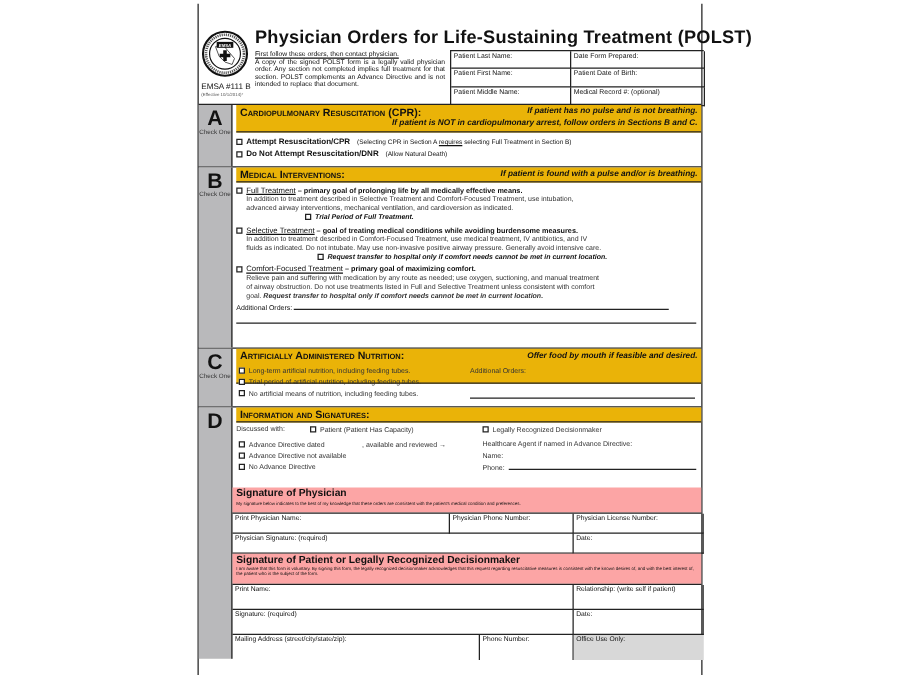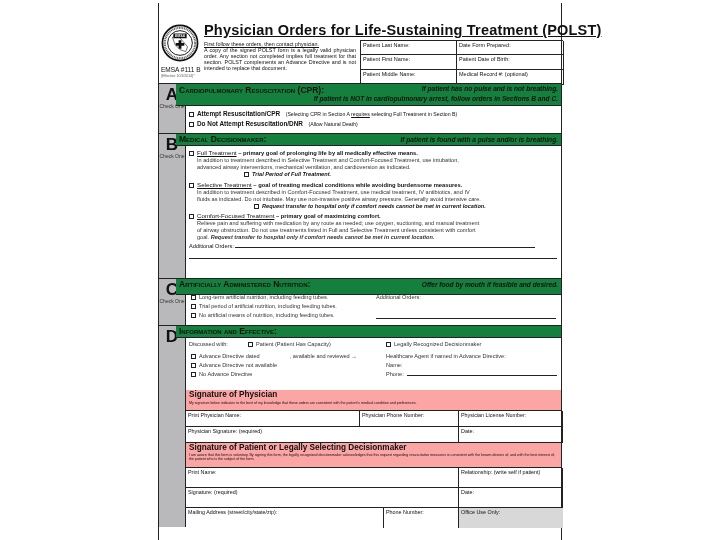--- a/index.html
+++ b/index.html
@@ -7,32 +7,32 @@
   body { font-family: "Liberation Sans", sans-serif; color: #111; position: relative; }
 
   .form { position: absolute; left: 158px; top: 3px; width: 404px; height: 537px; border-left: 1.5px solid #222; border-right: 1.5px solid #222; }
 
   .topbar { position: absolute; left: 0; top: 0; width: 100%; height: 17px; background: #222; color: #eee; font-weight: bold; font-size: 8.2px; text-align: center; line-height: 17px; letter-spacing: 0.1px; }
 
   .header { position: absolute; left: 0; top: 17px; width: 100%; height: 64px; border-bottom: 1.5px solid #222; }
   .logo { position: absolute; left: 2px; top: 4px; width: 38px; height: 38px; }
   .emsa { position: absolute; left: 2px; top: 46px; font-size: 6.5px; }
   .emsa-sub { position: absolute; left: 2px; top: 54px; font-size: 3.5px; color: #555; }
-  .title { position: absolute; left: 45px; top: 2px; font-size: 14.5px; font-weight: bold; white-space: nowrap; letter-spacing: 0.2px; text-decoration: underline; }
+  .title { position: absolute; left: 45px; top: 2px; font-size: 14.5px; font-weight: bold; white-space: nowrap; letter-spacing: 0.2px; }
   .intro { position: absolute; left: 45px; top: 21px; width: 152px; font-size: 5.4px; line-height: 6.1px; text-align: justify; }
   .intro .u { text-decoration: underline; display: block; }
   .ptable { position: absolute; left: 201px; top: 20px; width: 203px; height: 44px; border-top: 1px solid #222; border-left: 1px solid #222; }
   .ptable .cell { position: absolute; font-size: 5.5px; padding: 1px 2px; border-right: 1px solid #222; border-bottom: 1px solid #222; }
 
   .leftcol { position: absolute; left: 0; width: 27px; background: #b9b9bb; border-right: 1px solid #222; text-align: center; }
   .leftcol .L { font-size: 17px; font-weight: bold; margin-top: 2px; line-height: 18px; }
   .leftcol .co { font-size: 5px; line-height: 5.5px; color: #333; }
 
   .sec { position: absolute; left: 0; width: 100%; border-bottom: 1.5px solid #222; }
-  .sechead { position: absolute; left: 17px; right: 0; top: 0; background: #15803d; border-bottom: 1px solid #222; text-align: center; }
+  .sechead { position: absolute; left: 30px; right: 0; top: 0; background: #eab308; border-bottom: 1px solid #222; text-align: center; }
   .sc { font-variant: small-caps; font-weight: bold; font-size: 8.5px; position: absolute; left: 3px; top: 1px; }
   .hr { position: absolute; right: 3px; font-style: italic; font-weight: bold; font-size: 6.6px; }
 
   .body { position: absolute; left: 27px; right: 0; font-size: 5.6px; }
   .cb { display: inline-block; width: 5px; height: 5px; border: 0.7px solid #222; margin-right: 3px; vertical-align: -0.5px; background: #fff; }
   .line { position: absolute; white-space: nowrap; }
   .bld { font-weight: bold; font-size: 6.4px; }
   .ul { text-decoration: underline; }
   .it { font-style: italic; font-weight: bold; }
   .ink { color: #333; }
@@ -103,21 +103,21 @@
       </div>
     </div>
   </div>
 
   <div class="sec" style="top:131px;height:145px;">
     <div class="leftcol" style="top:0;height:100%;">
       <div class="L">B</div>
       <div class="co">Check One</div>
     </div>
     <div class="sechead" style="height:12px;">
-      <span class="sc" style="top:0;">Medical Decisionmaker:</span>
+      <span class="sc" style="top:0;">Medical Interventions:</span>
       <span class="hr" style="top:2px;">If patient is found with a pulse and/or is breathing.</span>
     </div>
     <div class="body" style="top:12px;bottom:0;">
       <div class="line" style="left:3px;top:3px;">
         <span class="cb"></span><span class="bld ul" style="font-weight:normal;font-size:6.2px;">Full Treatment</span><span class="bld" style="font-size:5.8px;"> – primary goal of prolonging life by all medically effective means.</span>
       </div>
       <div class="line ink" style="left:11px;top:11px;">In addition to treatment described in Selective Treatment and Comfort-Focused Treatment, use intubation,</div>
       <div class="line ink" style="left:11px;top:18px;">advanced airway interventions, mechanical ventilation, and cardioversion as indicated.</div>
       <div class="line" style="left:58px;top:25px;">
         <span class="cb"></span><span class="it">Trial Period of Full Treatment.</span>
@@ -145,39 +145,39 @@
       </div>
       <div class="line" style="left:3px;top:112px;width:368px;border-bottom:0.8px solid #222;height:1px;"></div>
     </div>
   </div>
 
   <div class="sec" style="top:276px;height:47px;">
     <div class="leftcol" style="top:0;height:100%;">
       <div class="L">C</div>
       <div class="co">Check One</div>
     </div>
-    <div class="sechead" style="height:16px;">
+    <div class="sechead" style="height:28px;">
       <span class="sc" style="top:0;">Artificially Administered Nutrition:</span>
       <span class="hr" style="top:2px;">Offer food by mouth if feasible and desired.</span>
     </div>
     <div class="body ink" style="top:12px;bottom:0;">
       <div class="line" style="left:5px;top:3px;"><span class="cb"></span><span>Long-term artificial nutrition, including feeding tubes.</span></div>
       <div class="line" style="left:5px;top:12px;"><span class="cb"></span><span>Trial period of artificial nutrition, including feeding tubes.</span></div>
       <div class="line" style="left:5px;top:21px;"><span class="cb"></span><span>No artificial means of nutrition, including feeding tubes.</span></div>
       <div class="line" style="left:190px;top:3px;">Additional Orders:</div>
       <div class="line" style="left:190px;top:27px;width:180px;border-bottom:0.8px solid #222;height:1px;"></div>
     </div>
   </div>
 
   <div class="sec" style="top:323px;height:201px;border-bottom:none;">
     <div class="leftcol" style="top:0;height:100%;">
       <div class="L">D</div>
     </div>
     <div class="sechead" style="height:12px;">
-      <span class="sc" style="top:0;">Information and Effective:</span>
+      <span class="sc" style="top:0;">Information and Signatures:</span>
     </div>
     <div class="body ink" style="top:12px;height:52px;">
       <div class="line" style="left:3px;top:3px;">Discussed with:</div>
       <div class="line" style="left:62px;top:3px;"><span class="cb"></span><span>Patient (Patient Has Capacity)</span></div>
       <div class="line" style="left:200px;top:3px;"><span class="cb"></span><span>Legally Recognized Decisionmaker</span></div>
 
       <div class="line" style="left:5px;top:15px;"><span class="cb"></span><span>Advance Directive dated</span><span style="display:inline-block;width:30px;"></span><span>, available and reviewed →</span></div>
       <div class="line" style="left:5px;top:24px;"><span class="cb"></span><span>Advance Directive not available</span></div>
       <div class="line" style="left:5px;top:33px;"><span class="cb"></span><span>No Advance Directive</span></div>
 
@@ -192,21 +192,21 @@
     </div>
     <div class="grid" style="top:84px;height:32px;">
       <div class="gcell" style="left:0;top:0;width:174px;height:16px;">Print Physician Name:</div>
       <div class="gcell" style="left:174px;top:0;width:99px;height:16px;">Physician Phone Number:</div>
       <div class="gcell" style="left:273px;top:0;width:104px;height:16px;">Physician License Number:</div>
       <div class="gcell" style="left:0;top:16px;width:273px;height:16px;">Physician Signature: (required)</div>
       <div class="gcell" style="left:273px;top:16px;width:104px;height:16px;">Date:</div>
     </div>
 
     <div class="sigband" style="top:117px;height:24px;">
-      <div class="sigtitle">Signature of Patient or Legally Selecting Decisionmaker</div>
+      <div class="sigtitle">Signature of Patient or Legally Recognized Decisionmaker</div>
       <div class="sigdesc" style="top:10px;">I am aware that this form is voluntary. By signing this form, the legally recognized decisionmaker acknowledges that this request regarding resuscitative measures is consistent with the known desires of, and with the best interest of, the patient who is the subject of the form.</div>
     </div>
     <div class="grid" style="top:141px;height:60px;">
       <div class="gcell" style="left:0;top:0;width:273px;height:20px;">Print Name:</div>
       <div class="gcell" style="left:273px;top:0;width:104px;height:20px;"><span>Relationship: (write self if patient)</span></div>
       <div class="gcell" style="left:0;top:20px;width:273px;height:20px;">Signature: (required)</div>
       <div class="gcell" style="left:273px;top:20px;width:104px;height:20px;">Date:</div>
       <div class="gcell" style="left:0;top:40px;width:198px;height:20px;border-bottom:none;">Mailing Address (street/city/state/zip):</div>
       <div class="gcell" style="left:198px;top:40px;width:75px;height:20px;border-bottom:none;">Phone Number:</div>
       <div class="gcell" style="left:273px;top:40px;width:104px;height:20px;background:#d8d8d8;border-right:none;border-bottom:none;">Office Use Only:</div>

